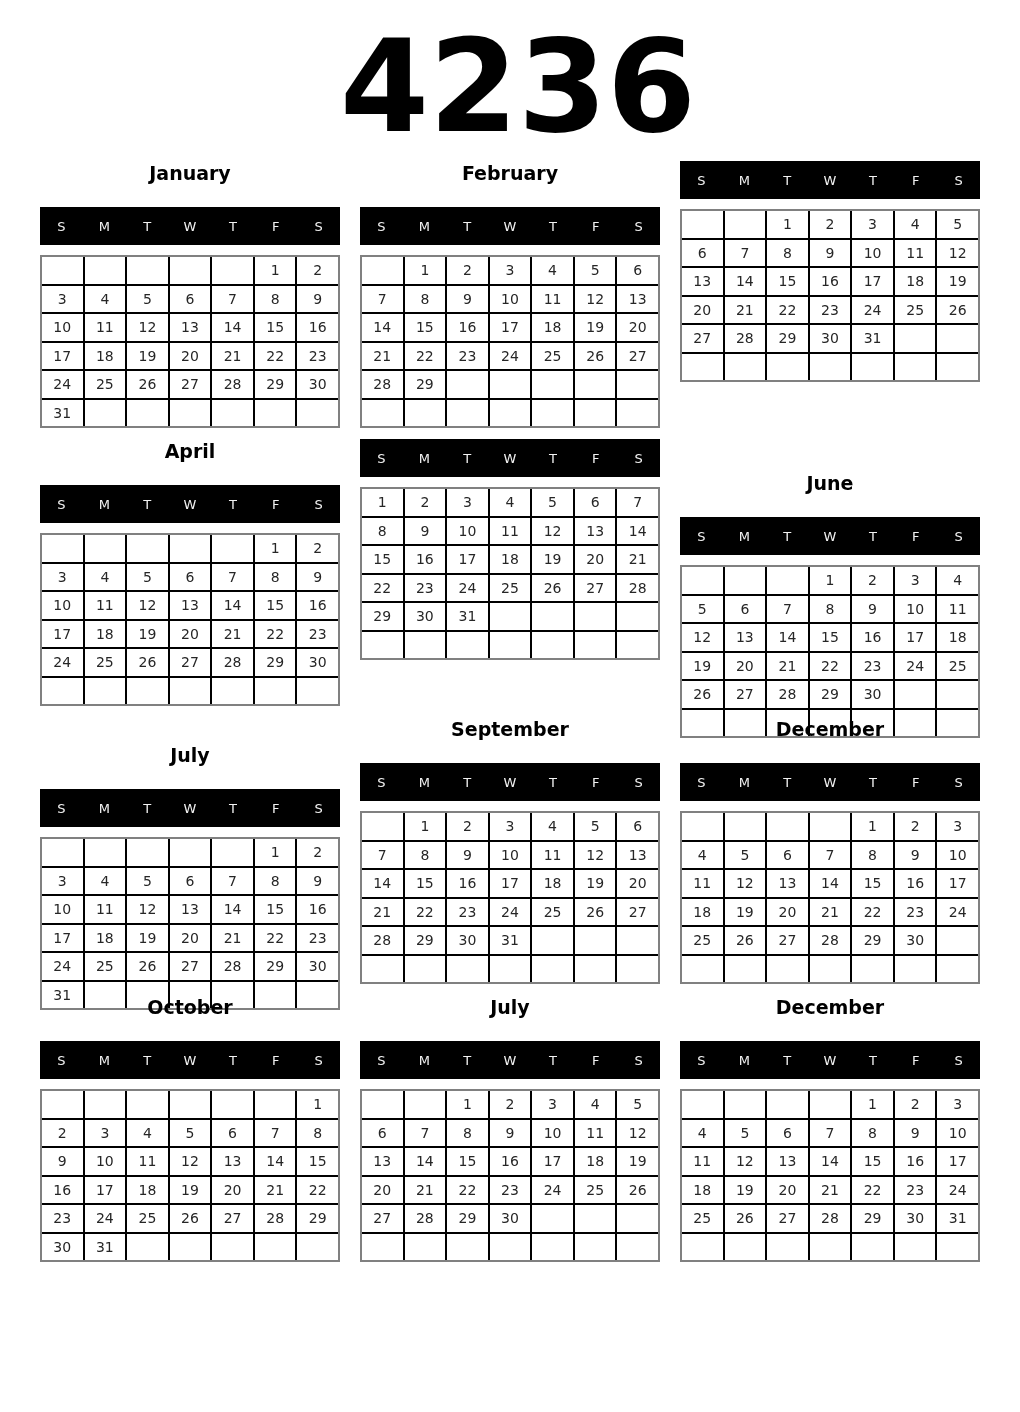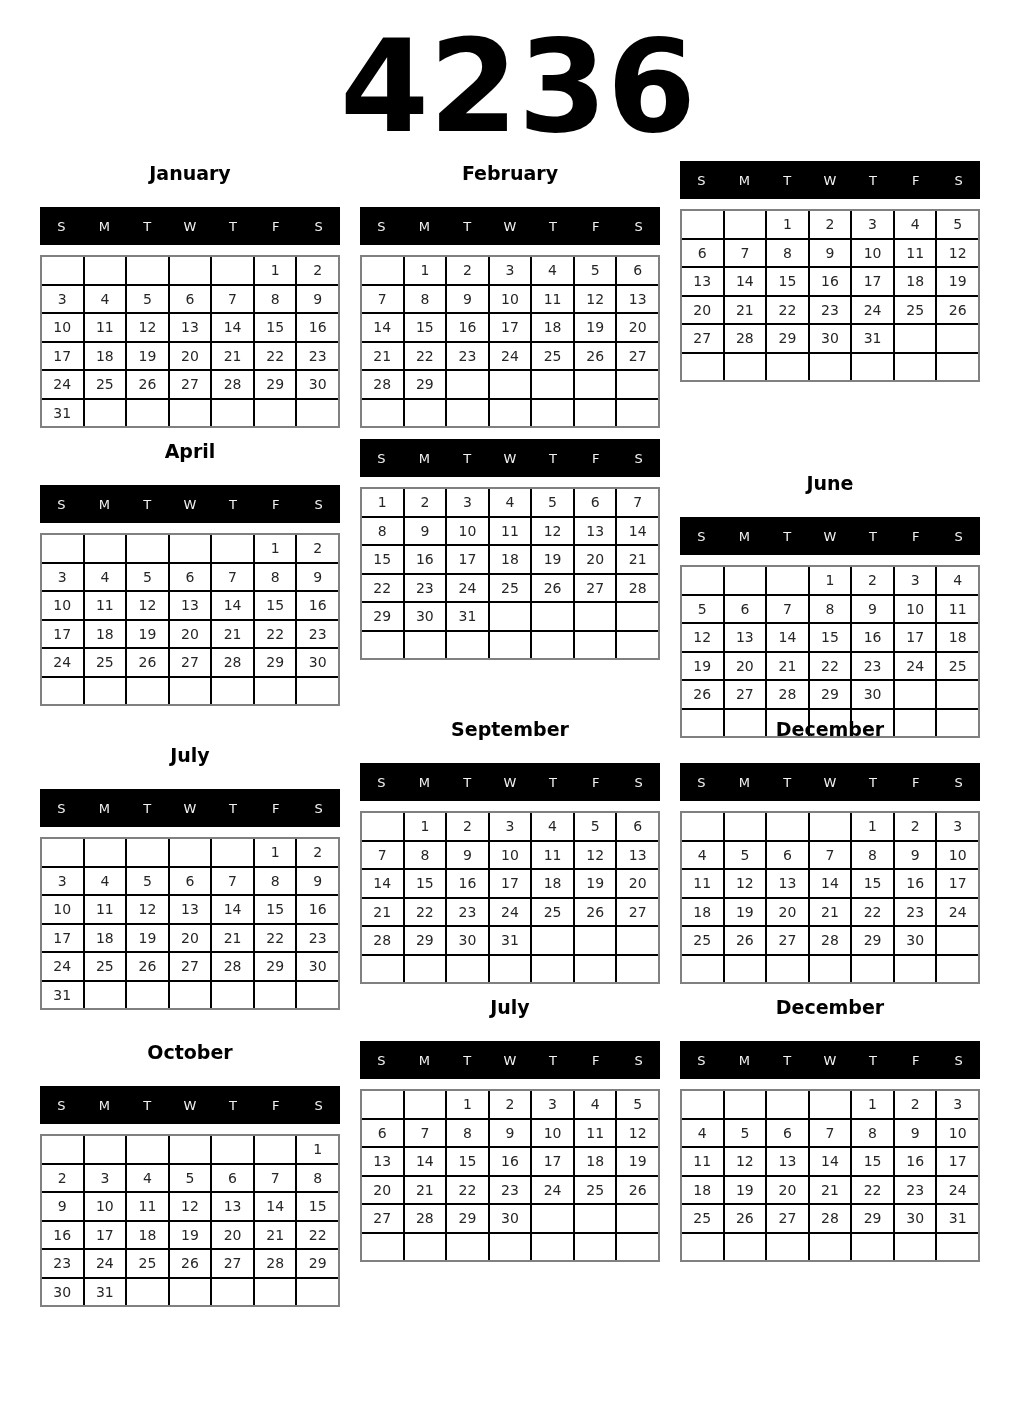--- a/index.html
+++ b/index.html
@@ -565,21 +565,21 @@
         <div class="day-cell"></div>
         <div class="day-cell"></div>
         <div class="day-cell"></div>
         <div class="day-cell"></div>
         <div class="day-cell"></div>
         <div class="day-cell"></div>
         <div class="day-cell"></div>
         <div class="day-cell"></div>
       </div>
   </div>
-    <div class="month" style="left: 40px; top: 1040px;">
+    <div class="month" style="left: 40px; top: 995px;">
     <div class="month-name">October</div>
     <div class="weekday-bar">
         <span>S</span>
         <span>M</span>
         <span>T</span>
         <span>W</span>
         <span>T</span>
         <span>F</span>
         <span>S</span>
       </div>

